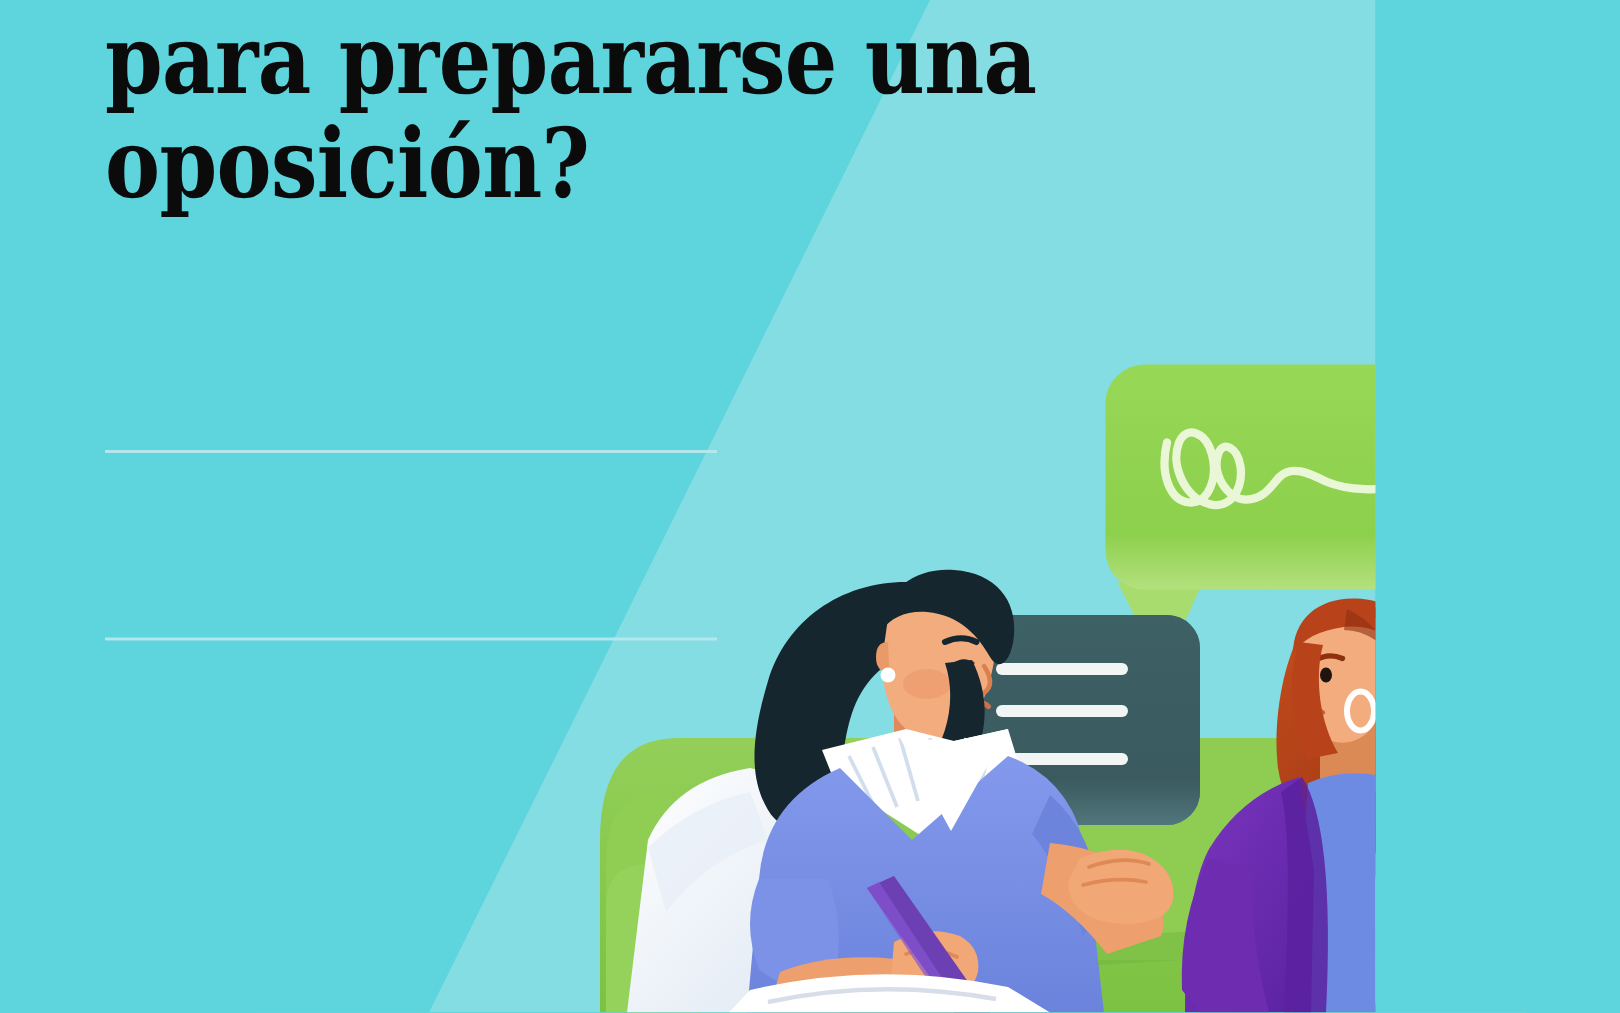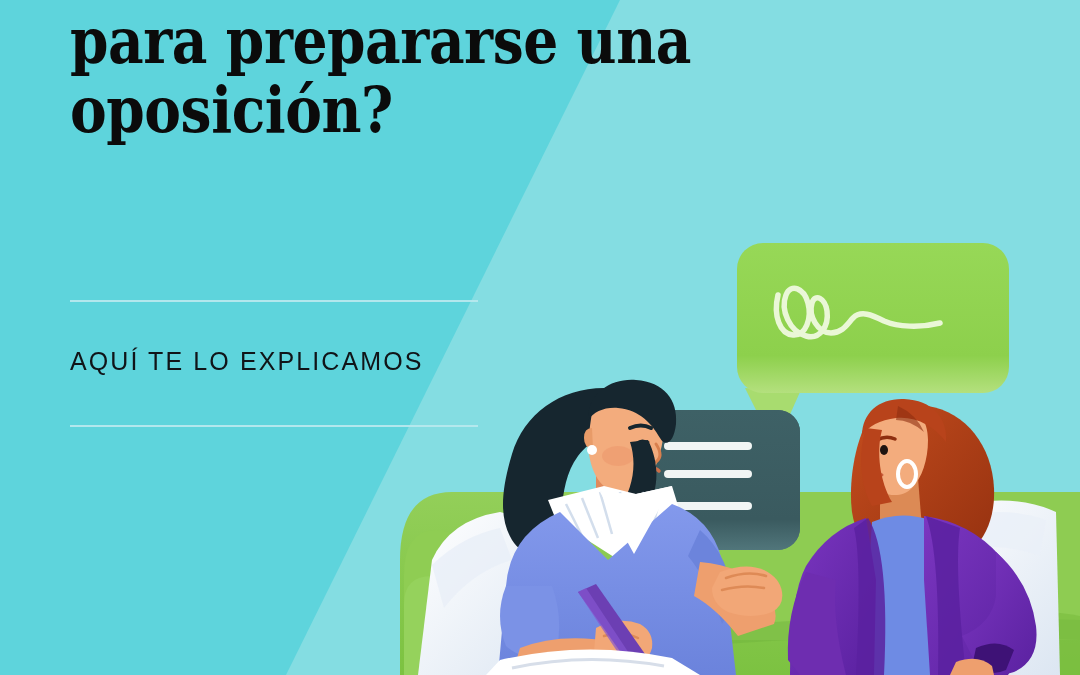--- a/index.html
+++ b/index.html
@@ -5,21 +5,21 @@
 <style>
   * { margin:0; padding:0; box-sizing:border-box; }
   html, body {
     width:1080px; height:675px;
     overflow:hidden;
     background:#5ED4DC;
     font-family:"Liberation Sans", sans-serif;
   }
   #stage {
     position:relative;
-    width:1080px; height:675px;
+    width:917px; height:675px;
     overflow:hidden;
   }
 
   
   .bg-base {
     position:absolute; inset:0;
     background:#5ED4DC;
   }
   .bg-diagonal {
     position:absolute; inset:0;
@@ -352,17 +352,16 @@
       <path d="M600 410 Q600 410 600 410" fill="none"></path>
 
     </g>
   </svg>
 
   <div class="headline">para prepararse una
 oposición?</div>
 
   <div class="rule rule-top"></div>
 
-  <div class="subtitle">AQUÍ TE LO EXPLICAMOS</div>
 
   <div class="rule rule-bottom"></div>
 
 </div>
 
 </body></html>

